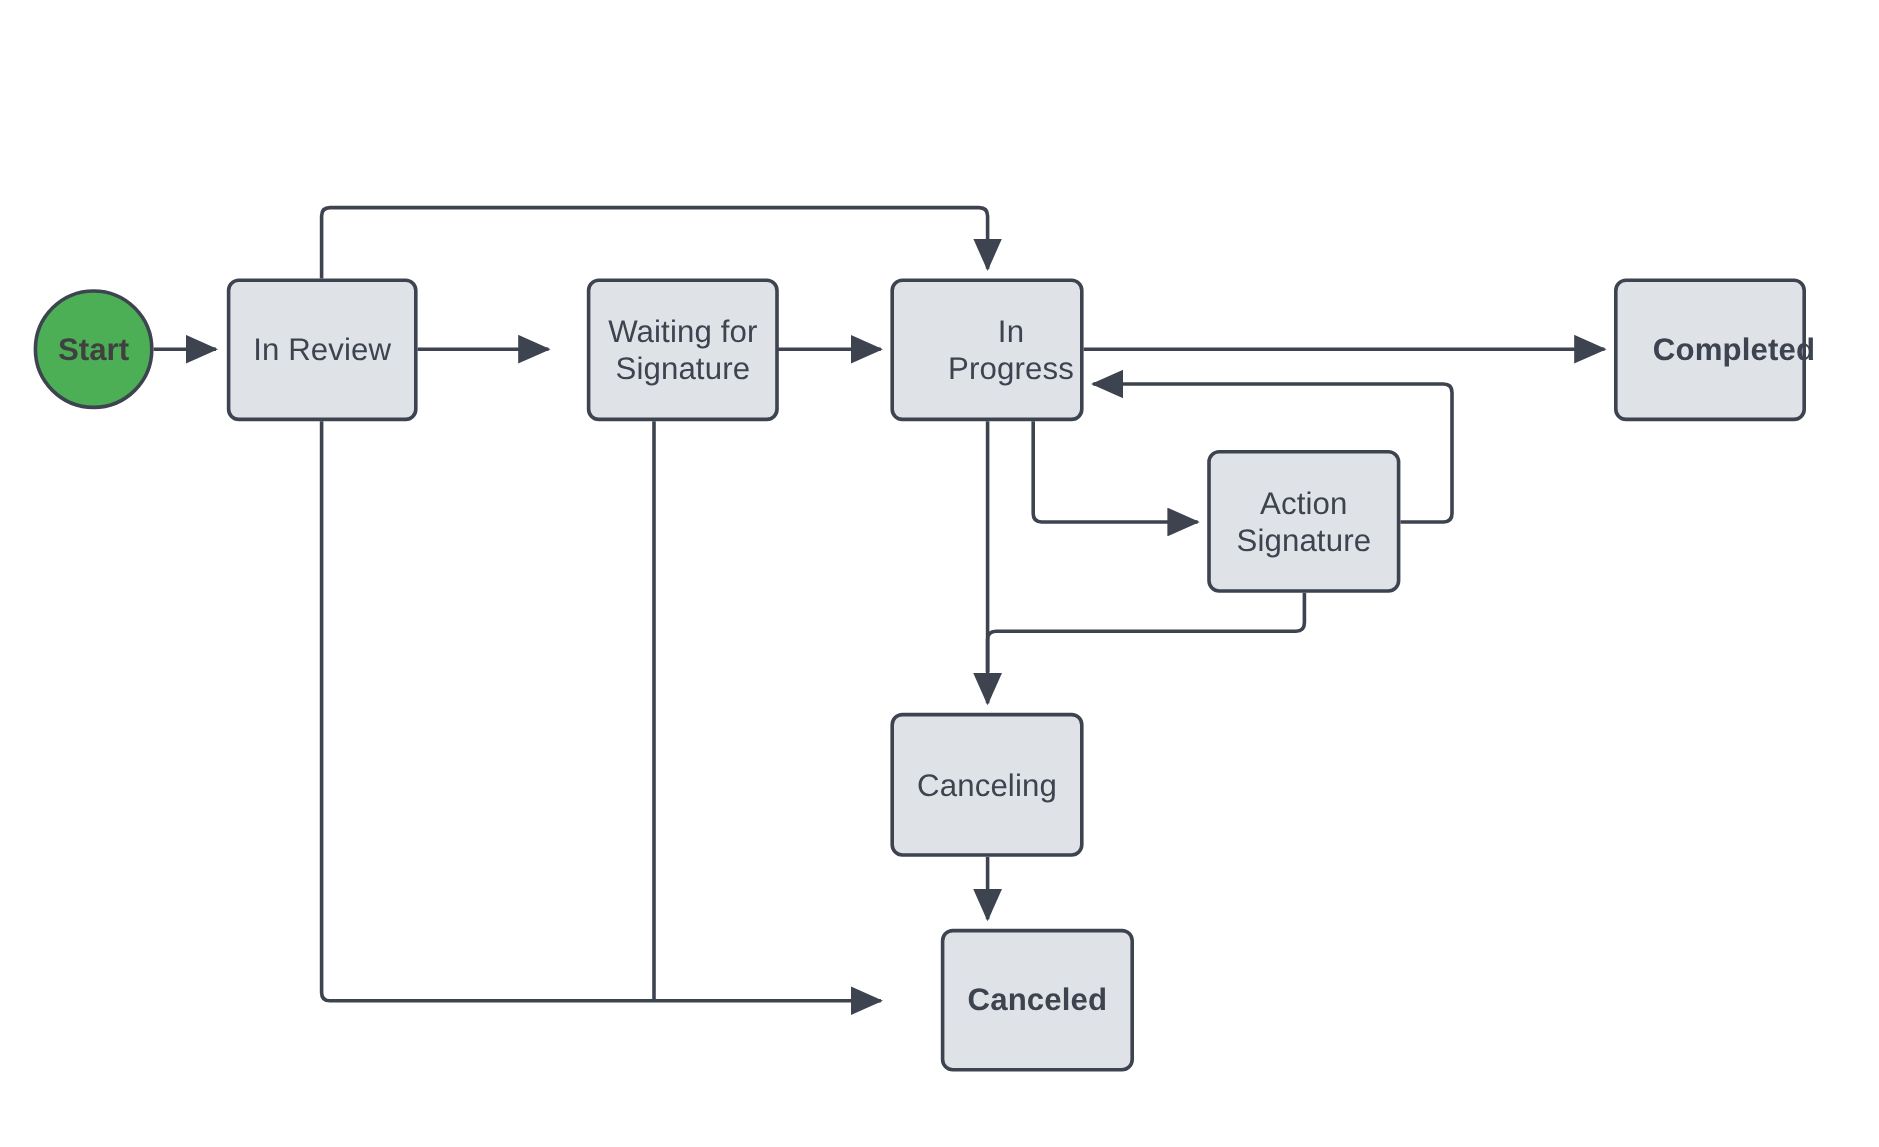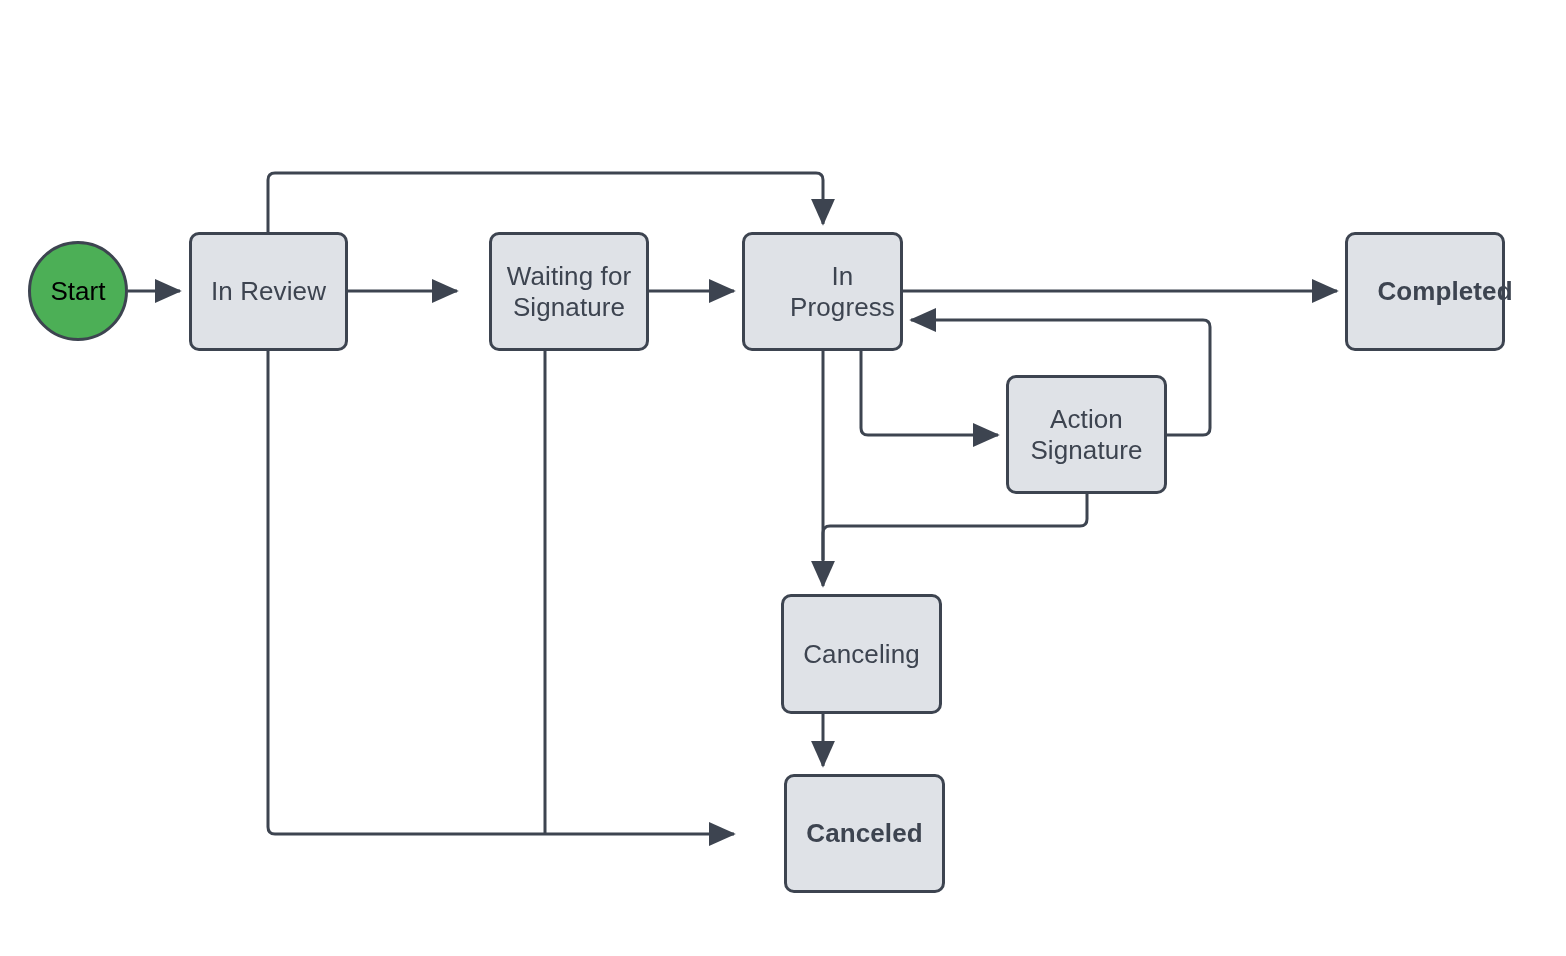--- a/index.html
+++ b/index.html
@@ -56,23 +56,23 @@
   }
   .start-node {
     position: absolute;
     box-sizing: border-box;
     background: #4caf56;
     border: 3px solid #3d4450;
     border-radius: 50%;
     display: flex;
     align-items: center;
     justify-content: center;
-    color: #000000;
+    color: #404040;
     font-size: 26px;
-    font-weight: normal;
+    font-weight: bold;
   }
 </style>
 </head>
 <body>
 
 <div id="canvas">
 
   <svg id="flow-svg" viewBox="0 0 1566 956">
     <defs>
       <marker id="arrowhead" markerWidth="9" markerHeight="8" refX="8.4" refY="4" orient="auto" markerUnits="strokeWidth">
@@ -125,21 +125,21 @@
 
   <div class="node bold" style="left:1345px; top:232px; width:160px; height:119px;padding-left:40px;">
     <span class="node-label">Completed</span>
   </div>
 
   <div class="node" style="left:1006px; top:375px; width:161px; height:119px;">
     <span class="node-label">Action
 Signature</span>
   </div>
 
-  <div class="node" style="left:742px; top:594px; width:161px; height:120px;margin-left:39px;">
+  <div class="node" style="left:742px; top:594px; width:161px; height:120px;">
     <span class="node-label">Canceling</span>
   </div>
 
   <div class="node bold" style="left:784px; top:774px; width:161px; height:119px;">
     <span class="node-label">Canceled</span>
   </div>
 
 </div>
 
 </body></html>

